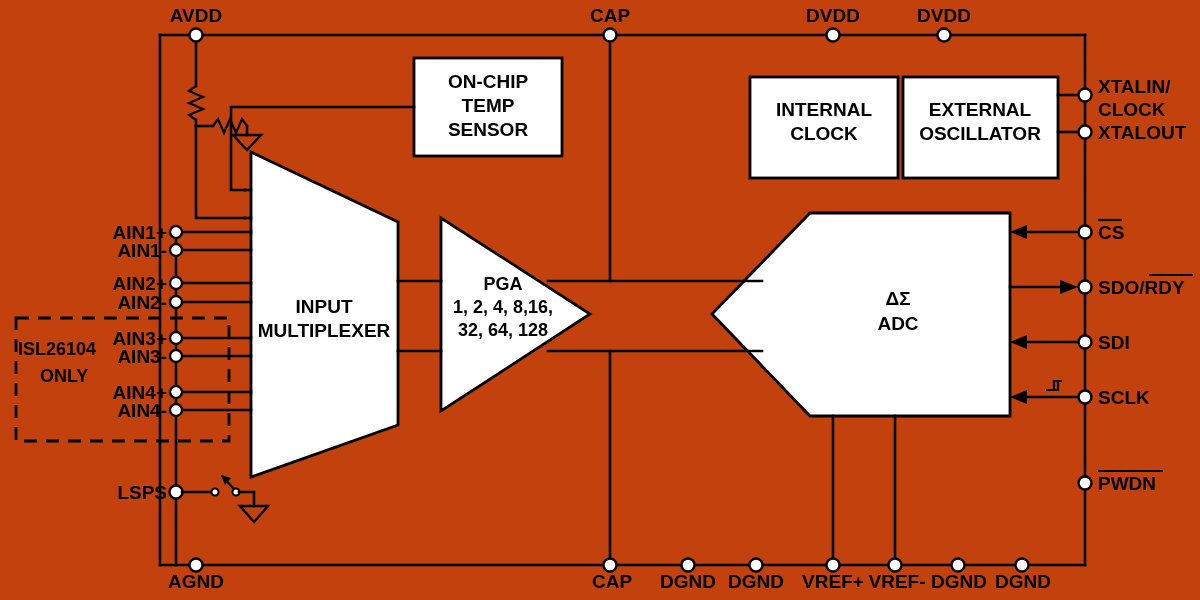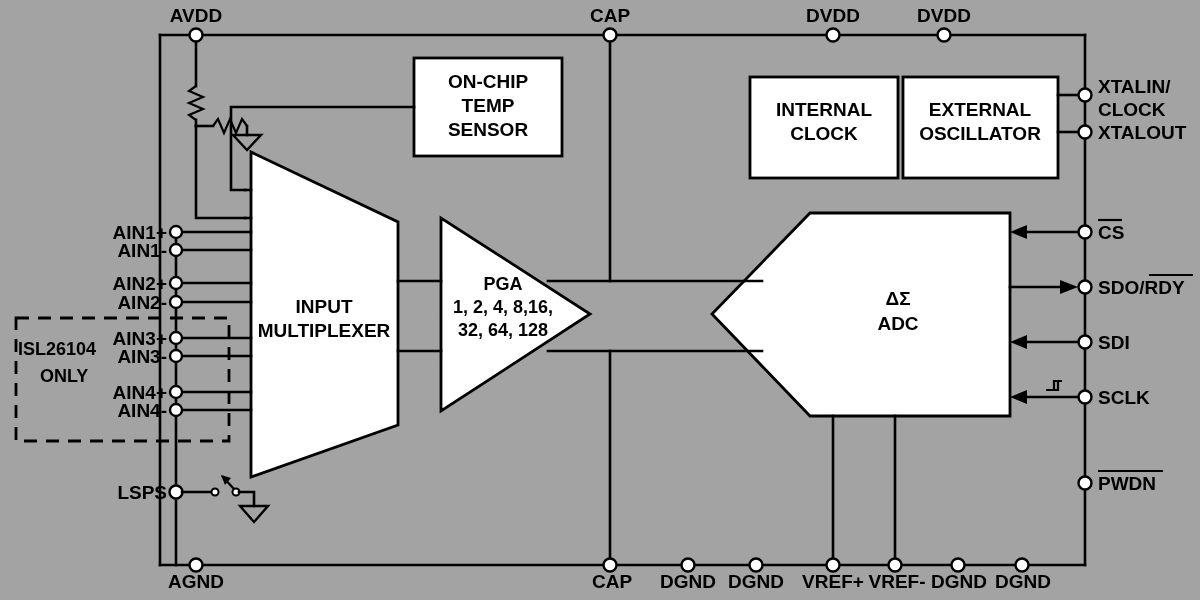--- a/index.html
+++ b/index.html
@@ -4,21 +4,21 @@
 <style>
   html, body {
     margin: 0;
     padding: 0;
     background: #ffffff;
   }
   #canvas {
     position: relative;
     width: 1200px;
     height: 600px;
-    background: #a3a3a3;
+    background: #c2410c;
     font-family: "Liberation Sans", sans-serif;
   }
   svg { display: block; }
   .lbl {
     font-family: "Liberation Sans", sans-serif;
     font-weight: bold;
     fill: #000000;
   }
   .lbl-pin { font-size: 19px; }
   .lbl-blk { font-size: 19px; }

